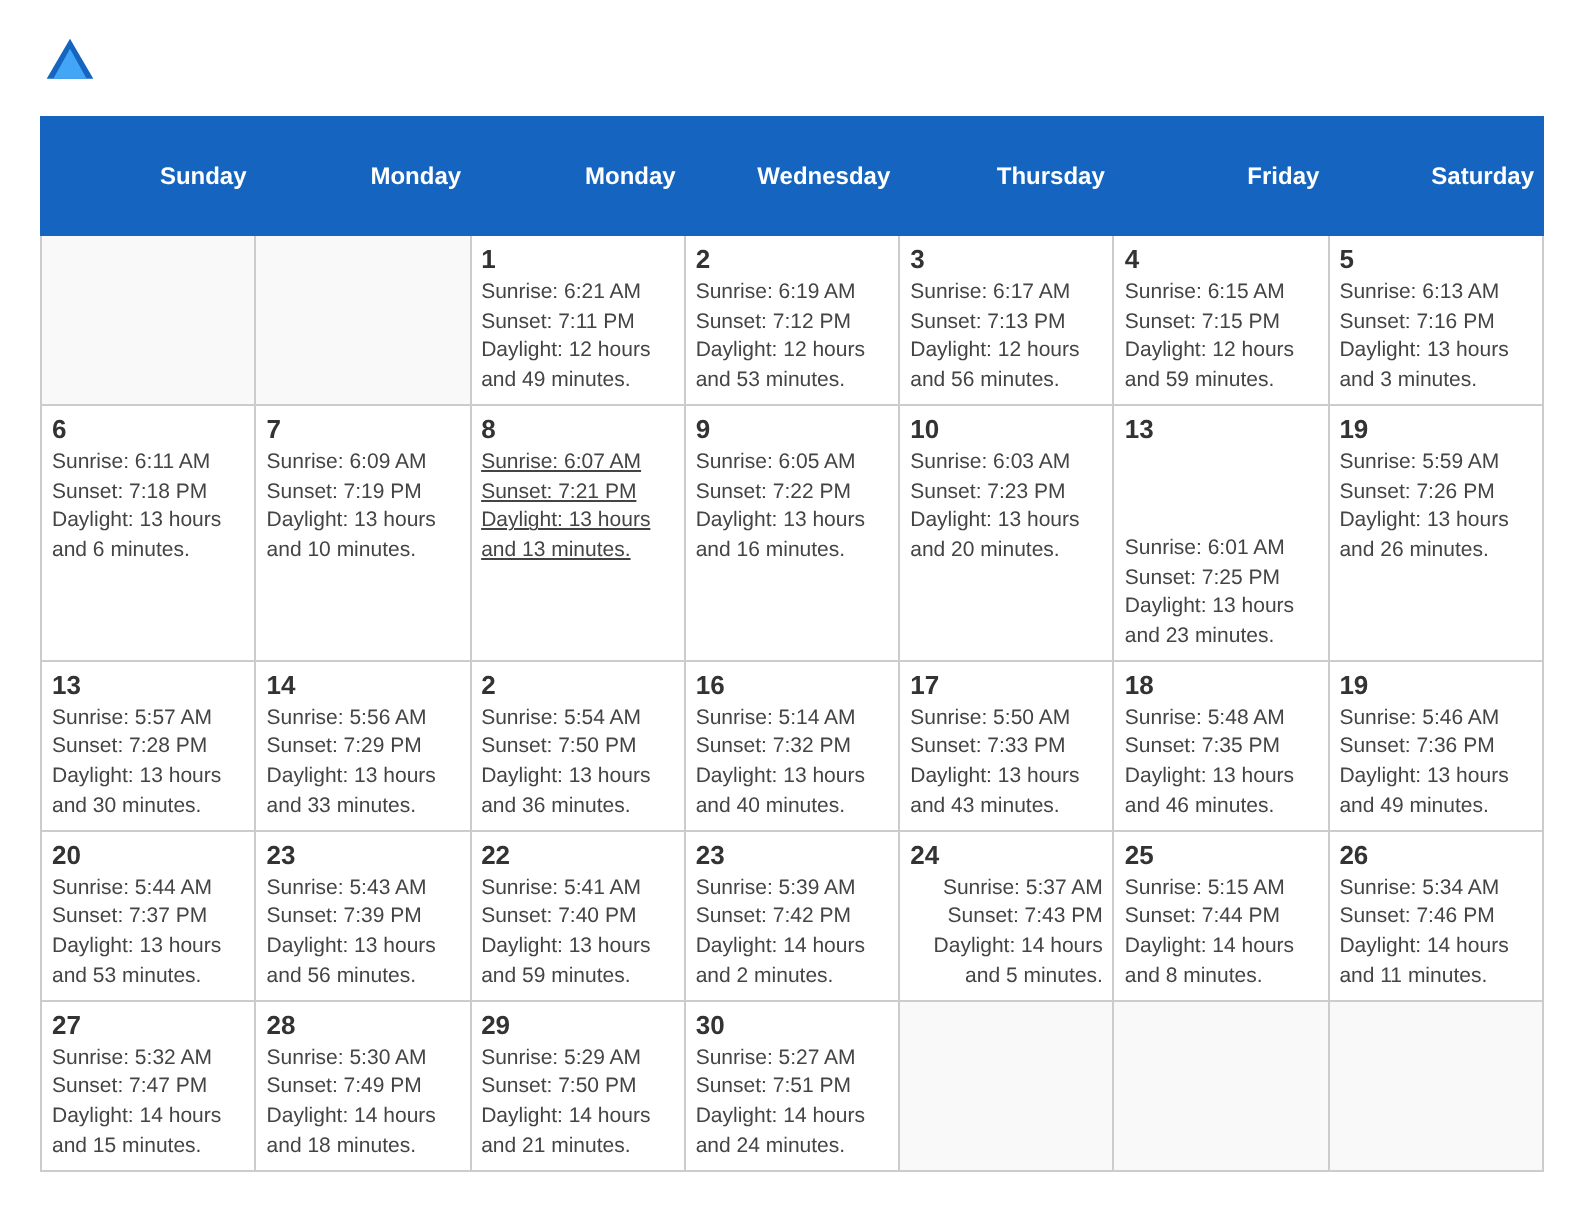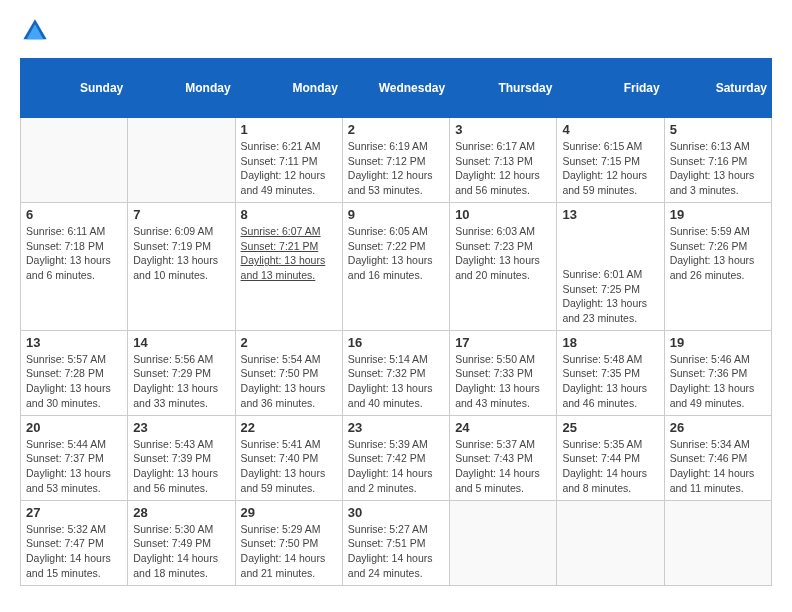--- a/index.html
+++ b/index.html
@@ -276,27 +276,27 @@
 Daylight: 13 hours and 59 minutes.</div>
           </td>
           <td>
             <div class="cell-day">23</div>
             <div class="cell-info" style="white-space: pre-line;">Sunrise: 5:39 AM
 Sunset: 7:42 PM
 Daylight: 14 hours and 2 minutes.</div>
           </td>
           <td>
             <div class="cell-day">24</div>
-            <div class="cell-info" style="white-space: pre-line;">Sunrise: 5:37 AM
+            <div class="cell-info" style="white-space: pre-line; text-align: right;">Sunrise: 5:37 AM
 Sunset: 7:43 PM
 Daylight: 14 hours and 5 minutes.</div>
           </td>
           <td>
             <div class="cell-day">25</div>
-            <div class="cell-info" style="white-space: pre-line;">Sunrise: 5:35 AM
+            <div class="cell-info" style="white-space: pre-line;">Sunrise: 5:15 AM
 Sunset: 7:44 PM
 Daylight: 14 hours and 8 minutes.</div>
           </td>
           <td>
             <div class="cell-day">26</div>
             <div class="cell-info" style="white-space: pre-line;">Sunrise: 5:34 AM
 Sunset: 7:46 PM
 Daylight: 14 hours and 11 minutes.</div>
           </td>
         </tr>

